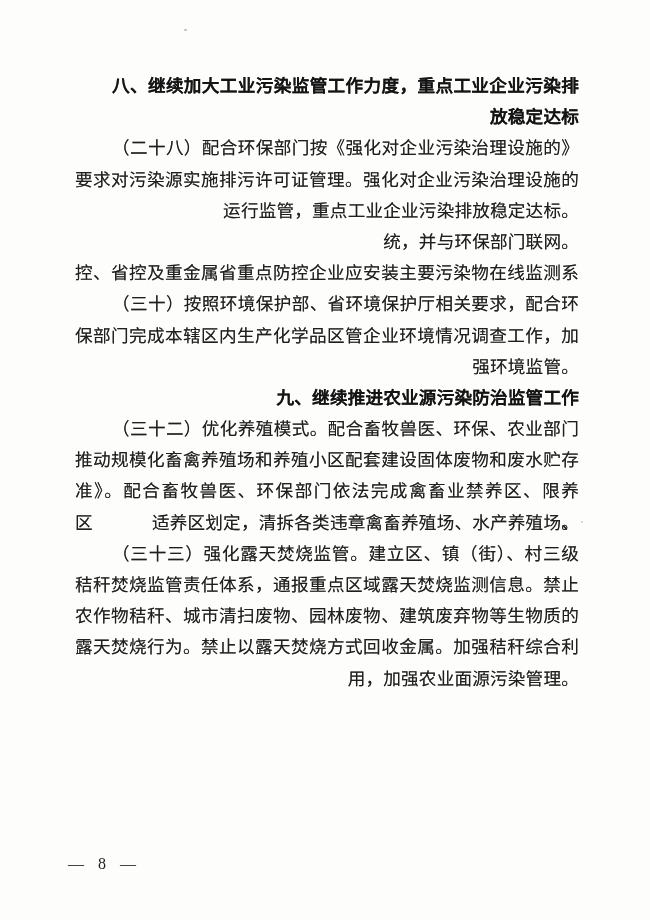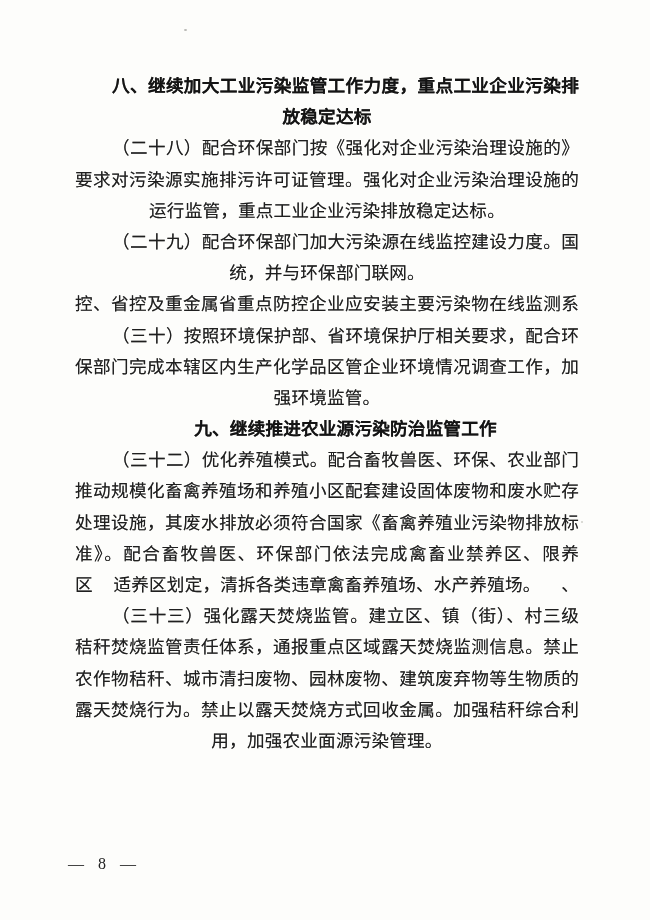--- a/index.html
+++ b/index.html
@@ -24,21 +24,21 @@
     position: absolute;
     left: 75px;
     top: 71px;
     width: 504px;
   }
   .line {
     height: 31.2px;
     line-height: 31.2px;
     font-size: 17.6px;
     letter-spacing: 0.2px;
-    text-align: center;
+    text-align: right;
     white-space: nowrap;
     overflow: visible;
     text-shadow: 0 0 0.4px rgba(20,20,20,0.55);
   }
   
   .line.fill {
     white-space: normal;
     text-align: justify;
     text-align-last: justify;
   }
@@ -78,36 +78,34 @@
       <div class="section heading">
         <div class="line first fill">八、继续加大工业污染监管工作力度，重点工业企业污染排</div>
         <div class="line">放稳定达标</div>
       </div>
       <div class="section paragraph">
         <div class="line first fill">（二十八）配合环保部门按《强化对企业污染治理设施的》</div>
         <div class="line fill">要求对污染源实施排污许可证管理。强化对企业污染治理设施的</div>
         <div class="line">运行监管，重点工业企业污染排放稳定达标。</div>
       </div>
       <div class="section paragraph">
-        <div class="line first fill">（二十九）配合环保部门加大污染源在线监控建设力度。国</div>
         <div class="line">统，并与环保部门联网。</div>
         <div class="line fill">控、省控及重金属省重点防控企业应安装主要污染物在线监测系</div>
       </div>
       <div class="section paragraph">
         <div class="line first fill">（三十）按照环境保护部、省环境保护厅相关要求，配合环</div>
         <div class="line fill">保部门完成本辖区内生产化学品区管企业环境情况调查工作，加</div>
         <div class="line">强环境监管。</div>
       </div>
       <div class="section heading">
         <div class="line first">九、继续推进农业源污染防治监管工作</div>
       </div>
       <div class="section paragraph">
         <div class="line first fill">（三十二）优化养殖模式。配合畜牧兽医、环保、农业部门</div>
         <div class="line fill">推动规模化畜禽养殖场和养殖小区配套建设固体废物和废水贮存</div>
-        <div class="line fill">处理设施，其废水排放必须符合国家《畜禽养殖业污染物排放标</div>
         <div class="line fill">准》。配合畜牧兽医、环保部门依法完成禽畜业禁养区、限养区、</div>
         <div class="line">适养区划定，清拆各类违章禽畜养殖场、水产养殖场。</div>
       </div>
       <div class="section paragraph">
         <div class="line first fill">（三十三）强化露天焚烧监管。建立区、镇（街）、村三级</div>
         <div class="line fill">秸秆焚烧监管责任体系，通报重点区域露天焚烧监测信息。禁止</div>
         <div class="line fill">农作物秸秆、城市清扫废物、园林废物、建筑废弃物等生物质的</div>
         <div class="line fill">露天焚烧行为。禁止以露天焚烧方式回收金属。加强秸秆综合利</div>
         <div class="line">用，加强农业面源污染管理。</div>
       </div>

